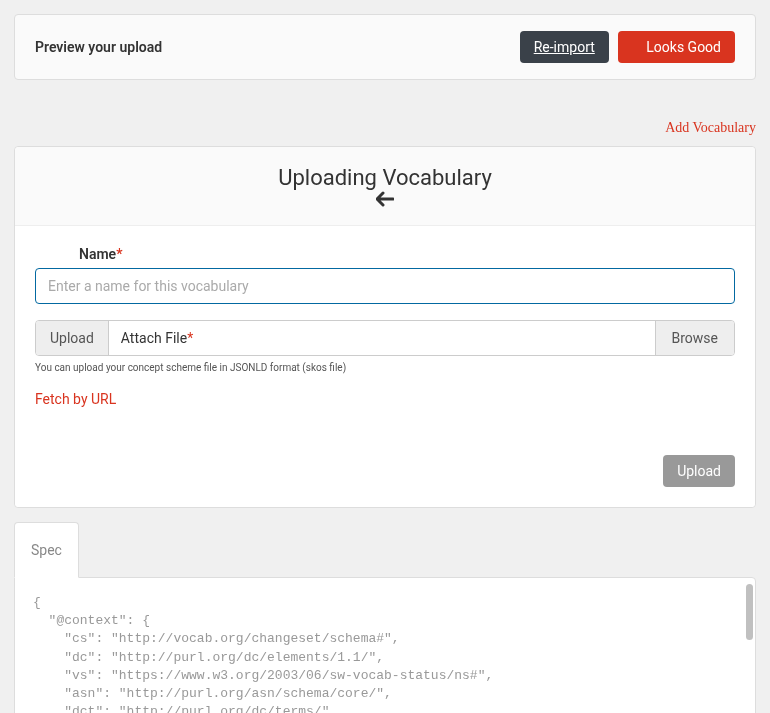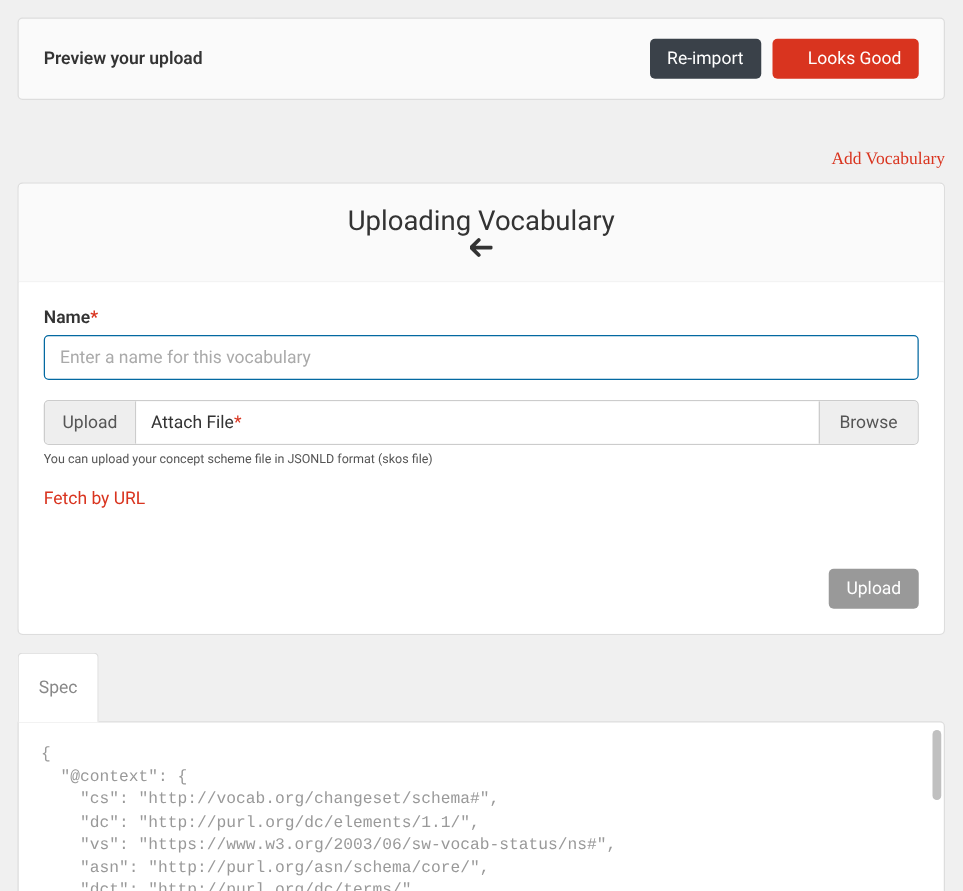--- a/index.html
+++ b/index.html
@@ -34,20 +34,21 @@
     border-radius: 4px;
     border: none;
     cursor: pointer;
     font-size: 14px;
     font-family: inherit;
   }
   .btn-dark {
     background: #3a4149;
     color: #fff;
     margin-right: 6px;
+    text-decoration: underline;
   }
   .btn-red {
     background: #d9341f;
     color: #fff;
     padding-left: 28px;
   }
   .btn-gray {
     background: #999;
     color: #fff;
   }
@@ -86,20 +87,21 @@
   .upload-panel-body {
     padding: 20px;
     background: #fff;
     border-radius: 0 0 4px 4px;
   }
   .form-label {
     display: block;
     font-weight: 600;
     margin-bottom: 6px;
     color: #333;
+    margin-left: 44px;
   }
   .req { color: #d9341f; }
   .name-input {
     width: 100%;
     padding: 9px 12px;
     border: 1px solid #0369a1;
     border-radius: 4px;
     font-size: 14px;
     color: #555;
     outline: none;

